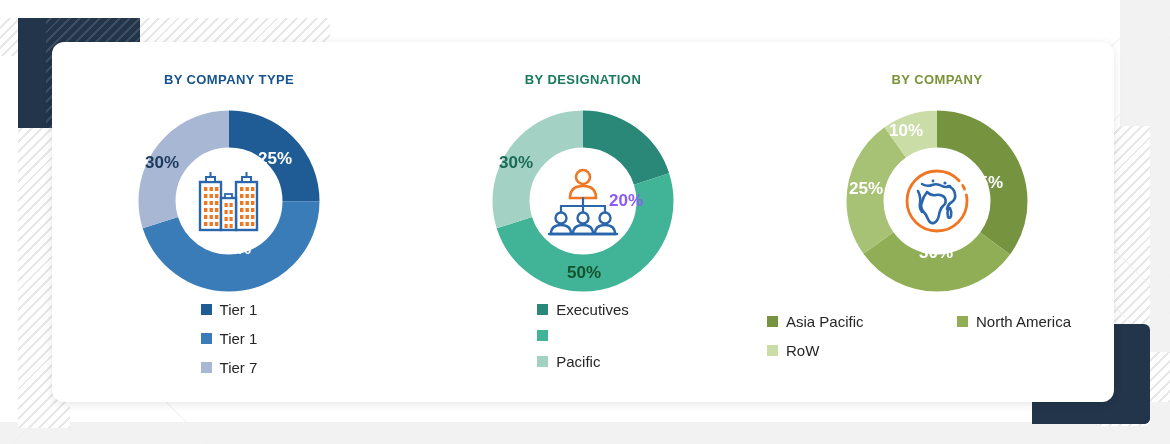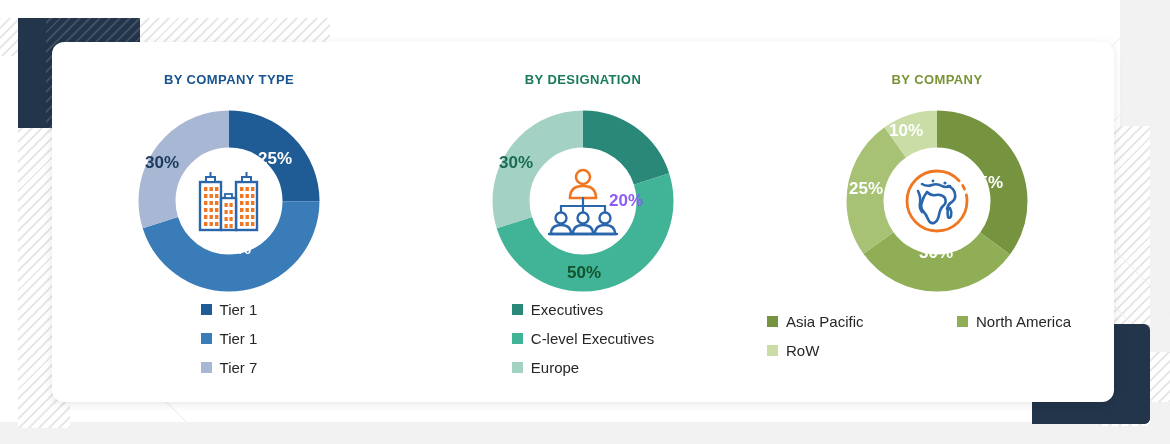--- a/index.html
+++ b/index.html
@@ -321,25 +321,24 @@
       </div>
     </div>
 
     <div class="legend">
       <div class="legend-item">
         <span class="swatch" style="background:#2a8878"></span>
         <span>Executives</span>
       </div>
       <div class="legend-item">
         <span class="swatch" style="background:#41b396"></span>
-        <span>C-level Executives</span>
       </div>
       <div class="legend-item">
         <span class="swatch" style="background:#a3d2c5"></span>
-        <span>Europe</span>
+        <span>Pacific</span>
       </div>
     </div>
   </div>
 
   <div class="panel">
     <div class="panel-title" id="title-region">BY COMPANY</div>
 
     <div class="donut-wrap">
       <svg class="donut-svg" width="200" height="200" viewBox="0 0 200 200">
         <g transform="rotate(-90 100 100)">

